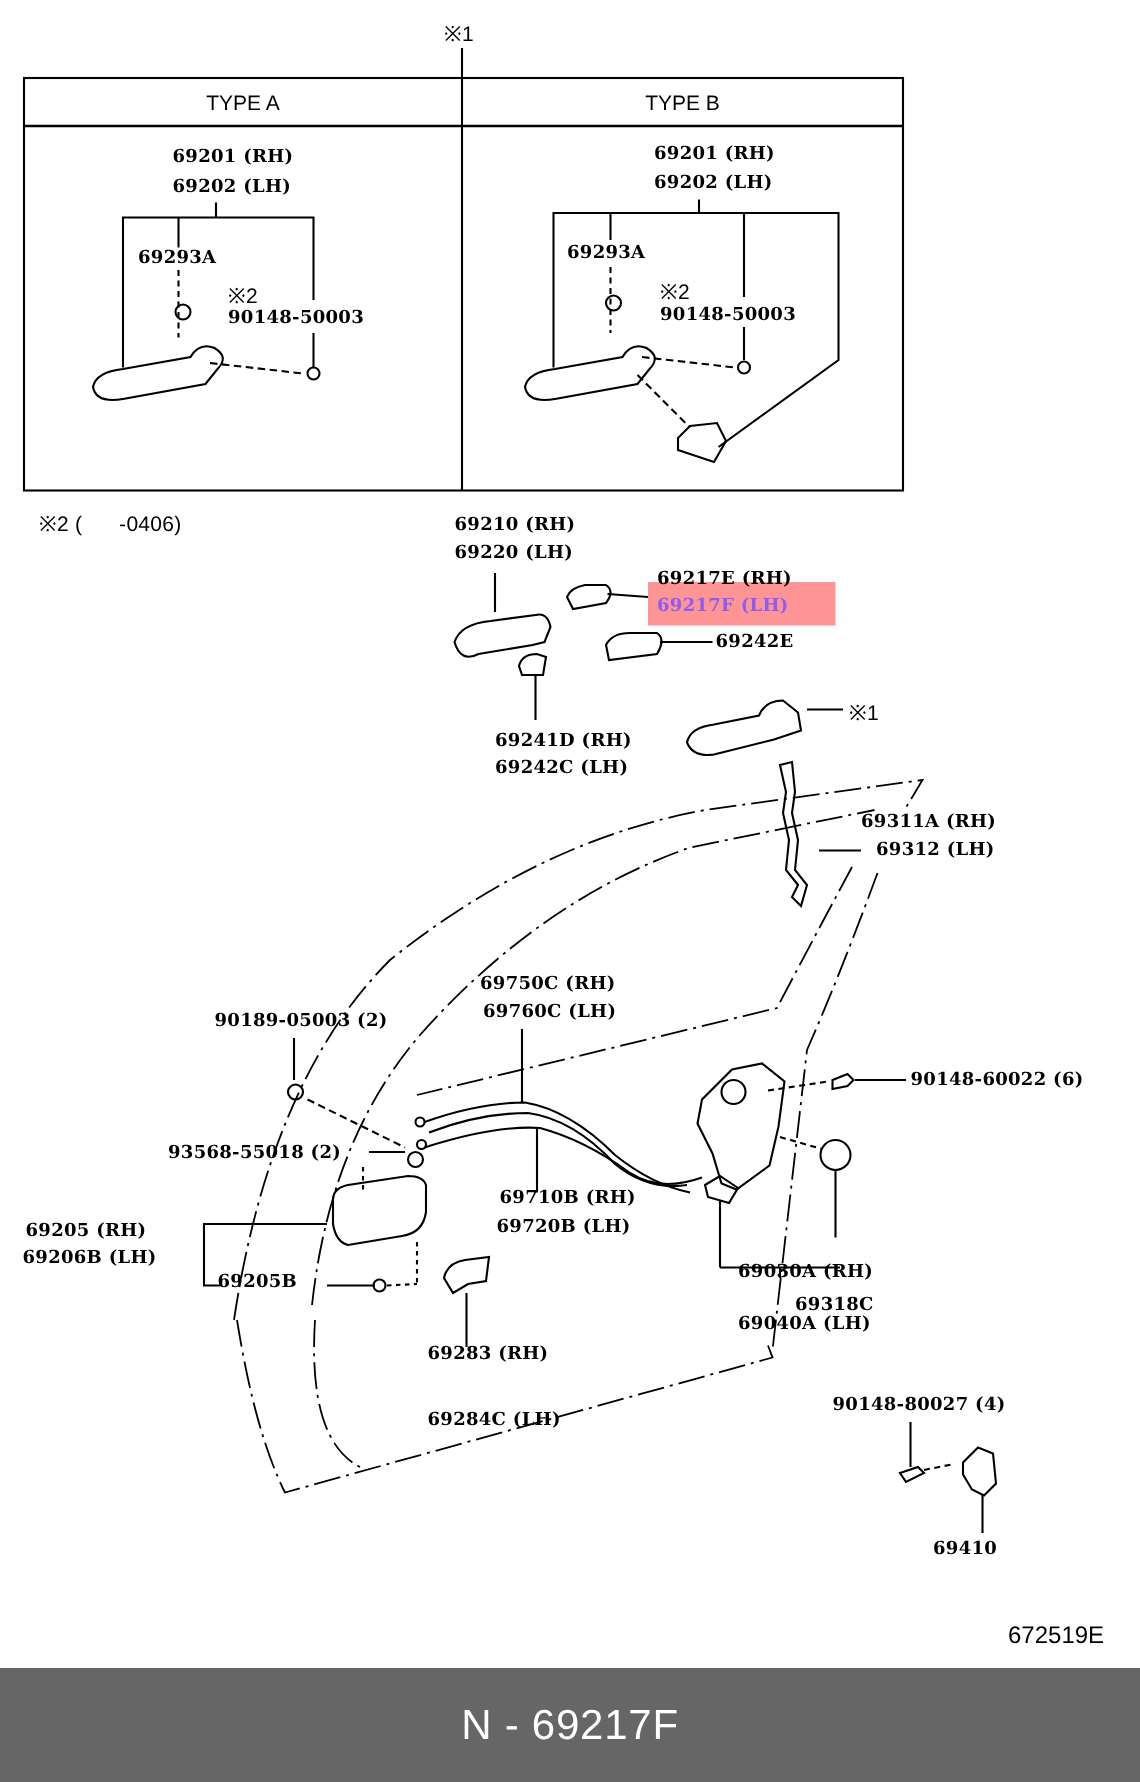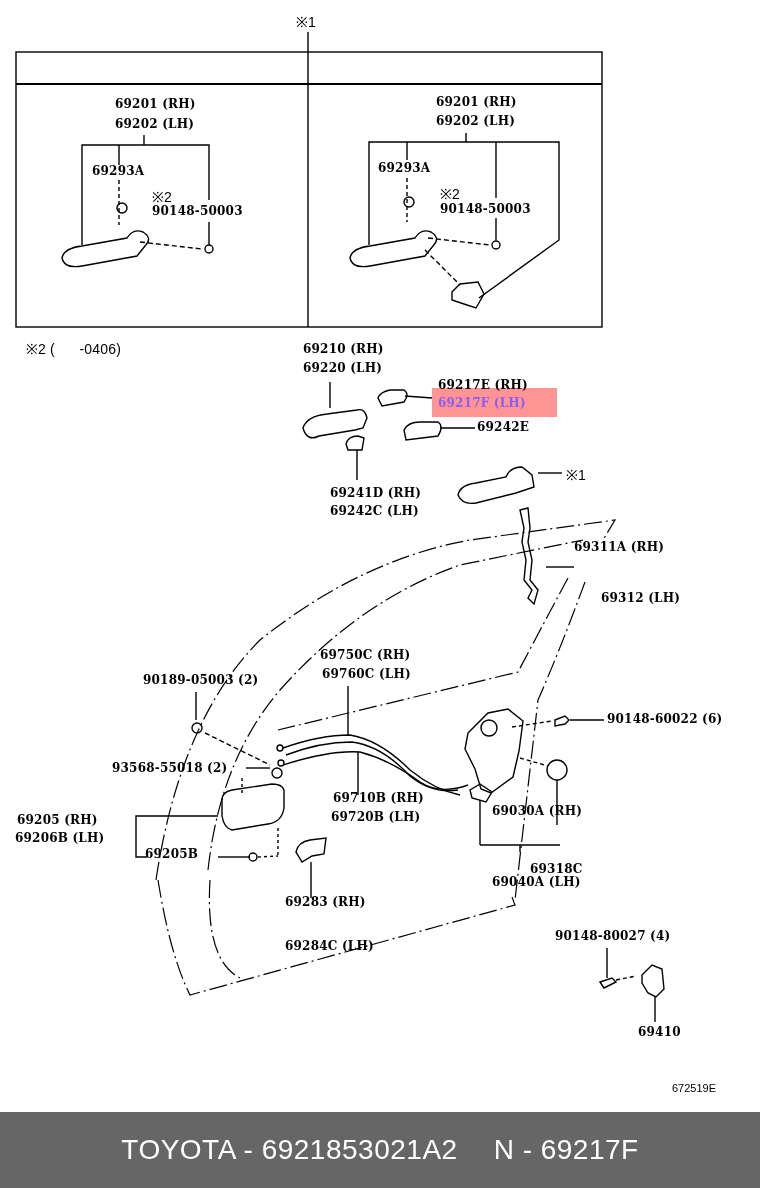--- a/index.html
+++ b/index.html
@@ -10,21 +10,21 @@
          font-size:12px; line-height:19px; white-space:nowrap; letter-spacing:0.2px; }
   .lbl.thin { font-family:"Liberation Sans", sans-serif; font-weight:normal; font-size:14px; }
   .hdr { position:absolute; font-family:"Liberation Sans", sans-serif; font-size:14px;
          text-align:center; }
   .highlight { position:absolute; background:rgba(255,60,60,0.55); }
   .hl-text { color:#8b5cf6; }
   #footer { position:absolute; left:0; top:1112px; width:760px; height:76px;
             background:#666666; color:#fff; display:flex; align-items:center; justify-content:center;
             font-family:"Liberation Sans", sans-serif; font-size:28px; letter-spacing:0.5px; }
   #footer span { margin:0 18px; }
-  .code { position:absolute; font-family:"Liberation Sans", sans-serif; font-size:11px; }
+  .code { position:absolute; font-family:"Liberation Sans", sans-serif; font-size:16px; }
 </style>
 </head>
 <body>
 
 <div id="diagram">
   <svg width="760" height="1110" viewBox="0 0 760 1110" style="position:absolute;left:0;top:0">
     <g fill="none" stroke="#000" stroke-width="1.4">
 
       <line x1="308" y1="32" x2="308" y2="52"></line>
       <rect x="16" y="52" width="586" height="275"></rect>
@@ -118,62 +118,63 @@
       <line x1="607" y1="948" x2="607" y2="978"></line>
       <path d="M600,982 l12,-4 l4,4 l-12,6z"></path>
       <line x1="616" y1="980" x2="636" y2="976" stroke-dasharray="4,3"></line>
       <path d="M642,975 l10,-10 l10,4 l2,20 l-8,8 l-8,-4 l-6,-10z"></path>
       <line x1="655" y1="996" x2="655" y2="1022"></line>
     </g>
   </svg>
 
   <div class="lbl thin" style="left:296px;top:13px;">※1</div>
 
+  <div class="hdr" style="left:16px;top:60px;width:292px;">TYPE A</div>
   <div class="lbl" style="left:115px;top:95px;">69201 (RH)</div>
   <div class="lbl" style="left:115px;top:115px;">69202 (LH)</div>
   <div class="lbl" style="left:92px;top:162px;">69293A</div>
   <div class="lbl thin" style="left:152px;top:188px;">※2</div>
   <div class="lbl" style="left:152px;top:202px;">90148-50003</div>
 
+  <div class="hdr" style="left:308px;top:60px;width:294px;">TYPE B</div>
   <div class="lbl" style="left:436px;top:93px;">69201 (RH)</div>
   <div class="lbl" style="left:436px;top:112px;">69202 (LH)</div>
   <div class="lbl" style="left:378px;top:159px;">69293A</div>
   <div class="lbl thin" style="left:440px;top:185px;">※2</div>
   <div class="lbl" style="left:440px;top:200px;">90148-50003</div>
 
   <div class="lbl thin" style="left:26px;top:340px;white-space:pre;">※2 (      -0406)</div>
 
   <div class="highlight" style="left:432px;top:388px;width:125px;height:29px;"></div>
 
   <div class="lbl" style="left:303px;top:340px;">69210 (RH)</div>
   <div class="lbl" style="left:303px;top:359px;">69220 (LH)</div>
   <div class="lbl" style="left:438px;top:376px;">69217E (RH)</div>
   <div class="lbl hl-text" style="left:438px;top:394px;">69217F (LH)</div>
   <div class="lbl" style="left:477px;top:418px;">69242E</div>
   <div class="lbl" style="left:330px;top:484px;">69241D (RH)</div>
   <div class="lbl" style="left:330px;top:502px;">69242C (LH)</div>
   <div class="lbl thin" style="left:566px;top:466px;">※1</div>
   <div class="lbl" style="left:574px;top:538px;">69311A (RH)</div>
-  <div class="lbl" style="left:601px;top:557px;margin-top:32px;">69312 (LH)</div>
+  <div class="lbl" style="left:584px;top:557px;">69312 (LH)</div>
   <div class="lbl" style="left:320px;top:646px;">69750C (RH)</div>
   <div class="lbl" style="left:322px;top:665px;">69760C (LH)</div>
   <div class="lbl" style="left:143px;top:671px;">90189-05003 (2)</div>
   <div class="lbl" style="left:99px;top:759px;margin-left:13px;">93568-55018 (2)</div>
   <div class="lbl" style="left:17px;top:811px;">69205 (RH)</div>
   <div class="lbl" style="left:15px;top:829px;">69206B (LH)</div>
   <div class="lbl" style="left:145px;top:845px;">69205B</div>
   <div class="lbl" style="left:333px;top:789px;">69710B (RH)</div>
   <div class="lbl" style="left:331px;top:808px;">69720B (LH)</div>
   <div class="lbl" style="left:607px;top:710px;">90148-60022 (6)</div>
   <div class="lbl" style="left:530px;top:824px;margin-top:36px;">69318C</div>
-  <div class="lbl" style="left:492px;top:802px;text-align:right;">69030A (RH)</div>
+  <div class="lbl" style="left:492px;top:838px;text-align:right;">69030A (RH)</div>
   <div class="lbl" style="left:492px;top:873px;">69040A (LH)</div>
   <div class="lbl" style="left:285px;top:893px;">69283 (RH)</div>
   <div class="lbl" style="left:285px;top:937px;">69284C (LH)</div>
   <div class="lbl" style="left:555px;top:927px;">90148-80027 (4)</div>
-  <div class="lbl" style="left:622px;top:1023px;margin-left:16px;">69410</div>
+  <div class="lbl" style="left:622px;top:1023px;">69410</div>
   <div class="code" style="left:672px;top:1082px;">672519E</div>
 </div>
 
 <div id="footer">
-  <span>TOYOTA - 6921853021A2</span>
   <span>N - 69217F</span>
 </div>
 
 </body></html>

